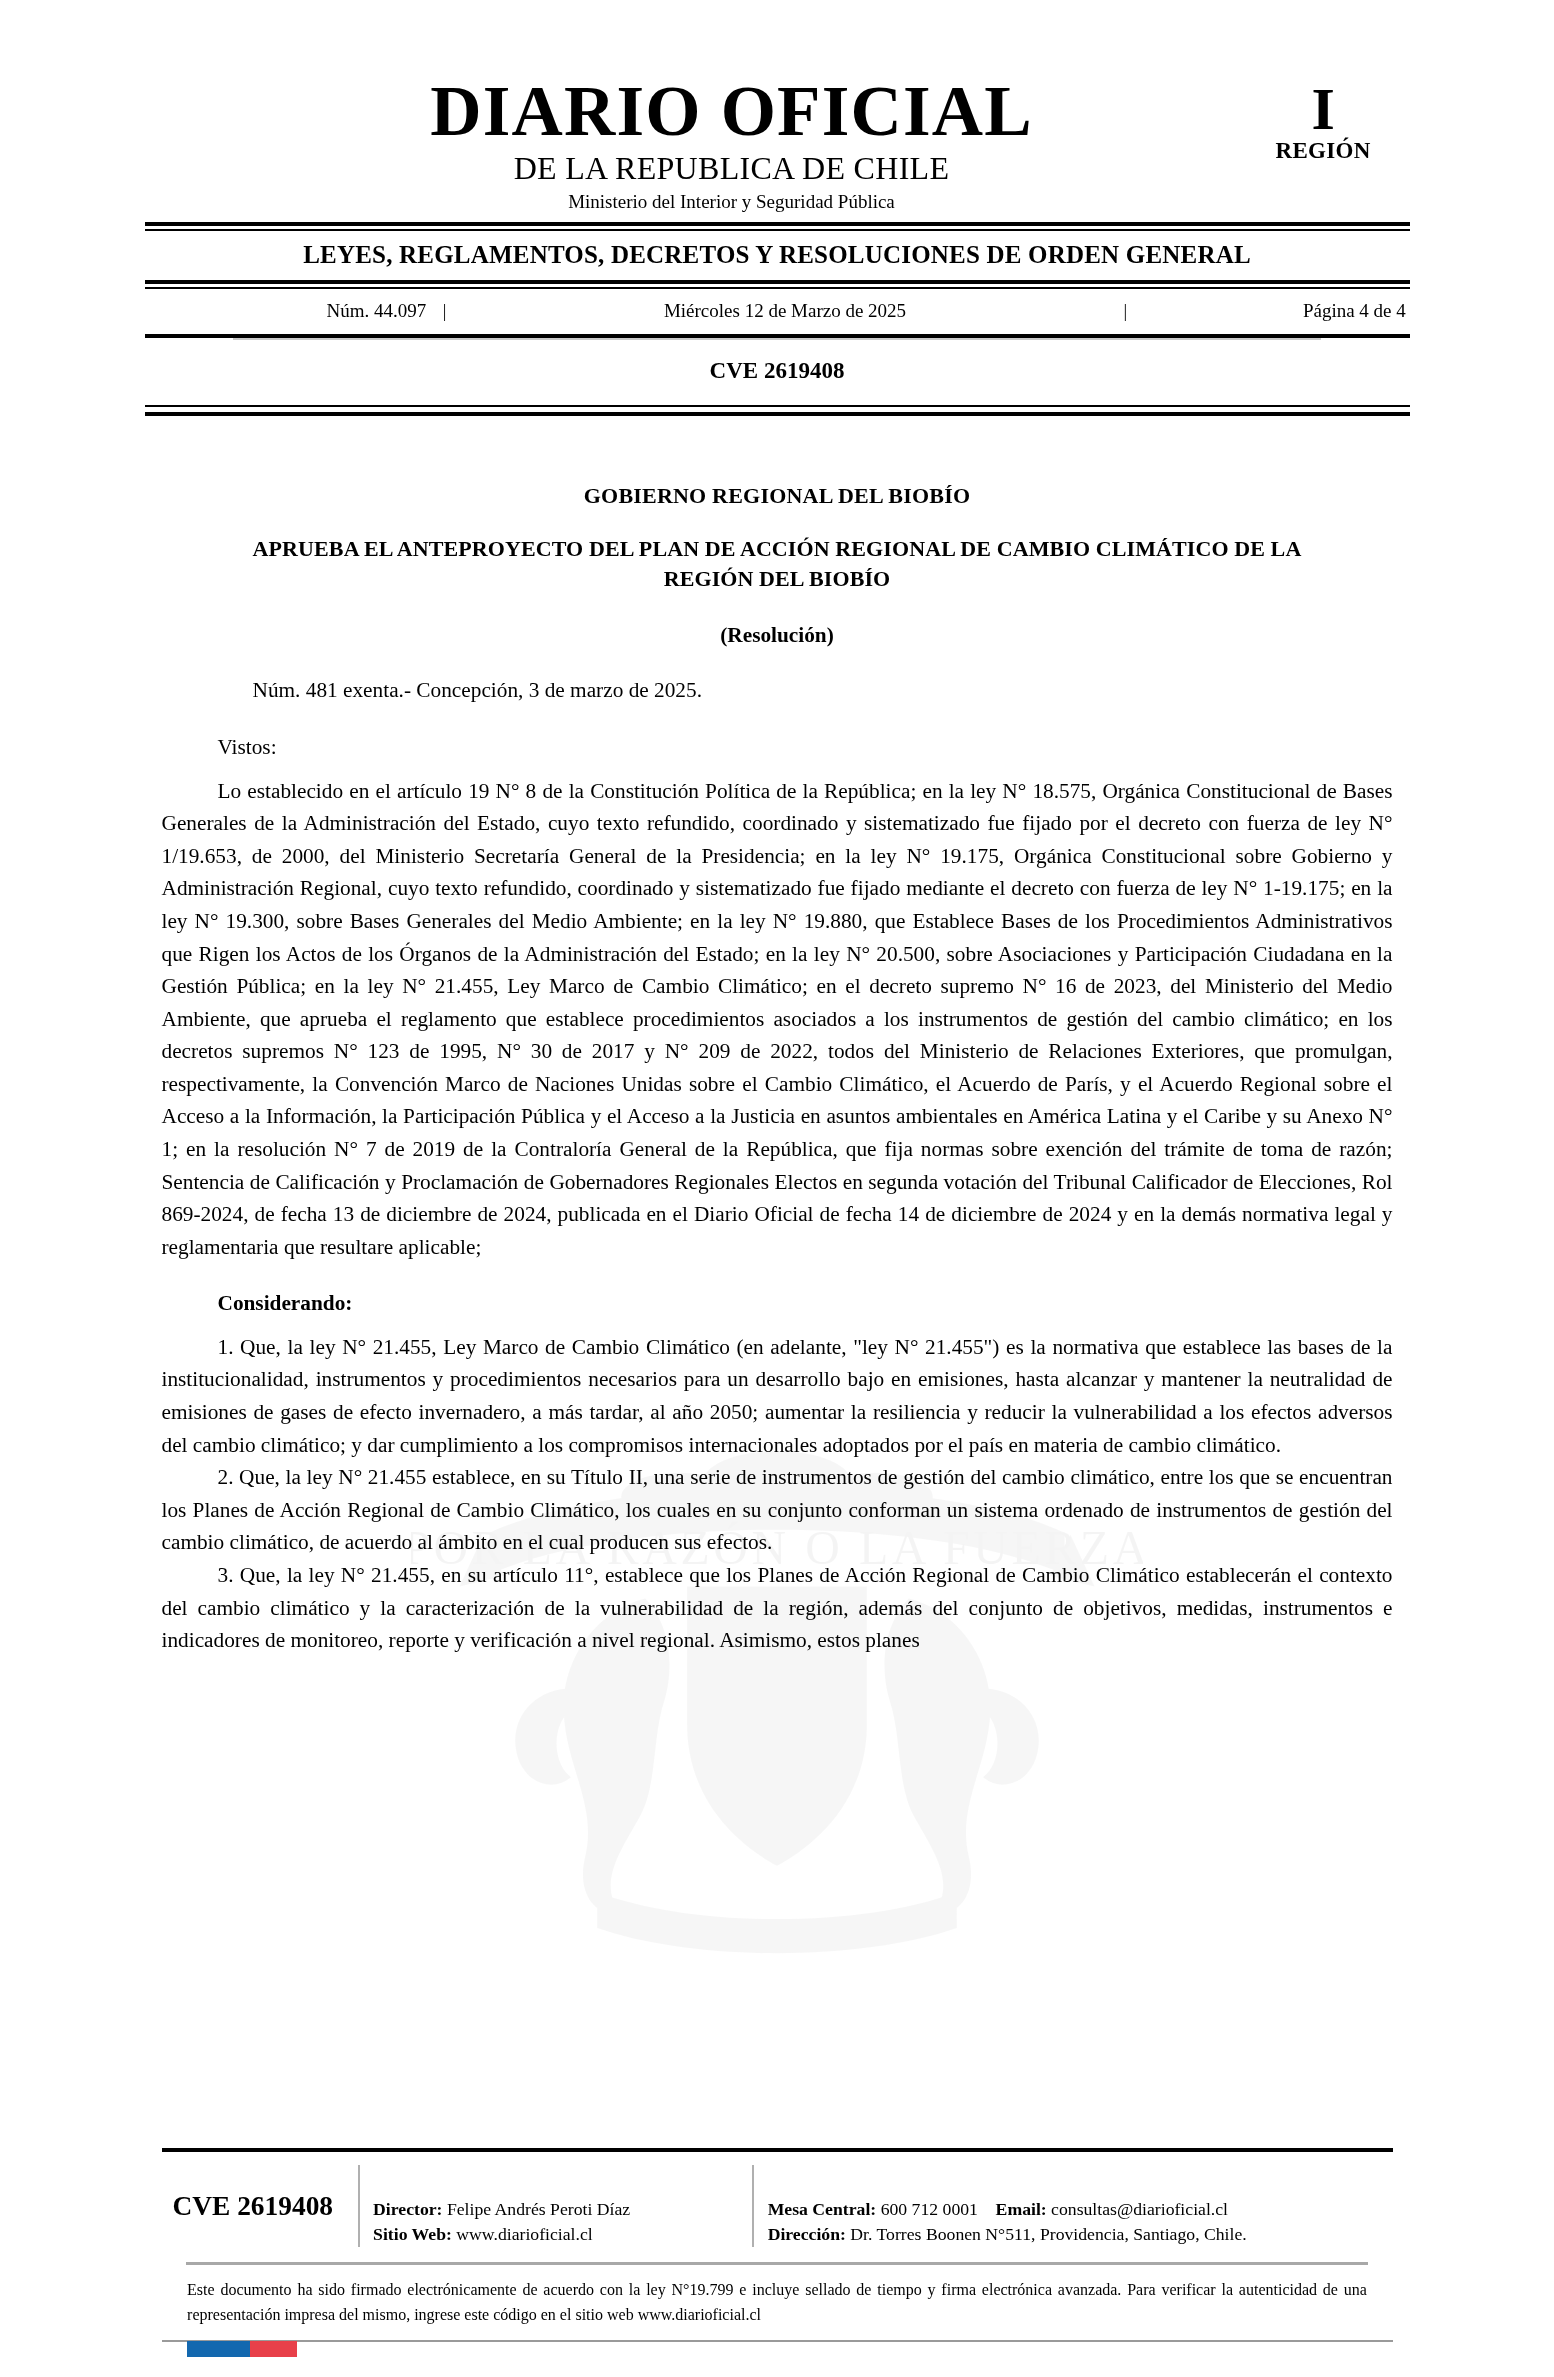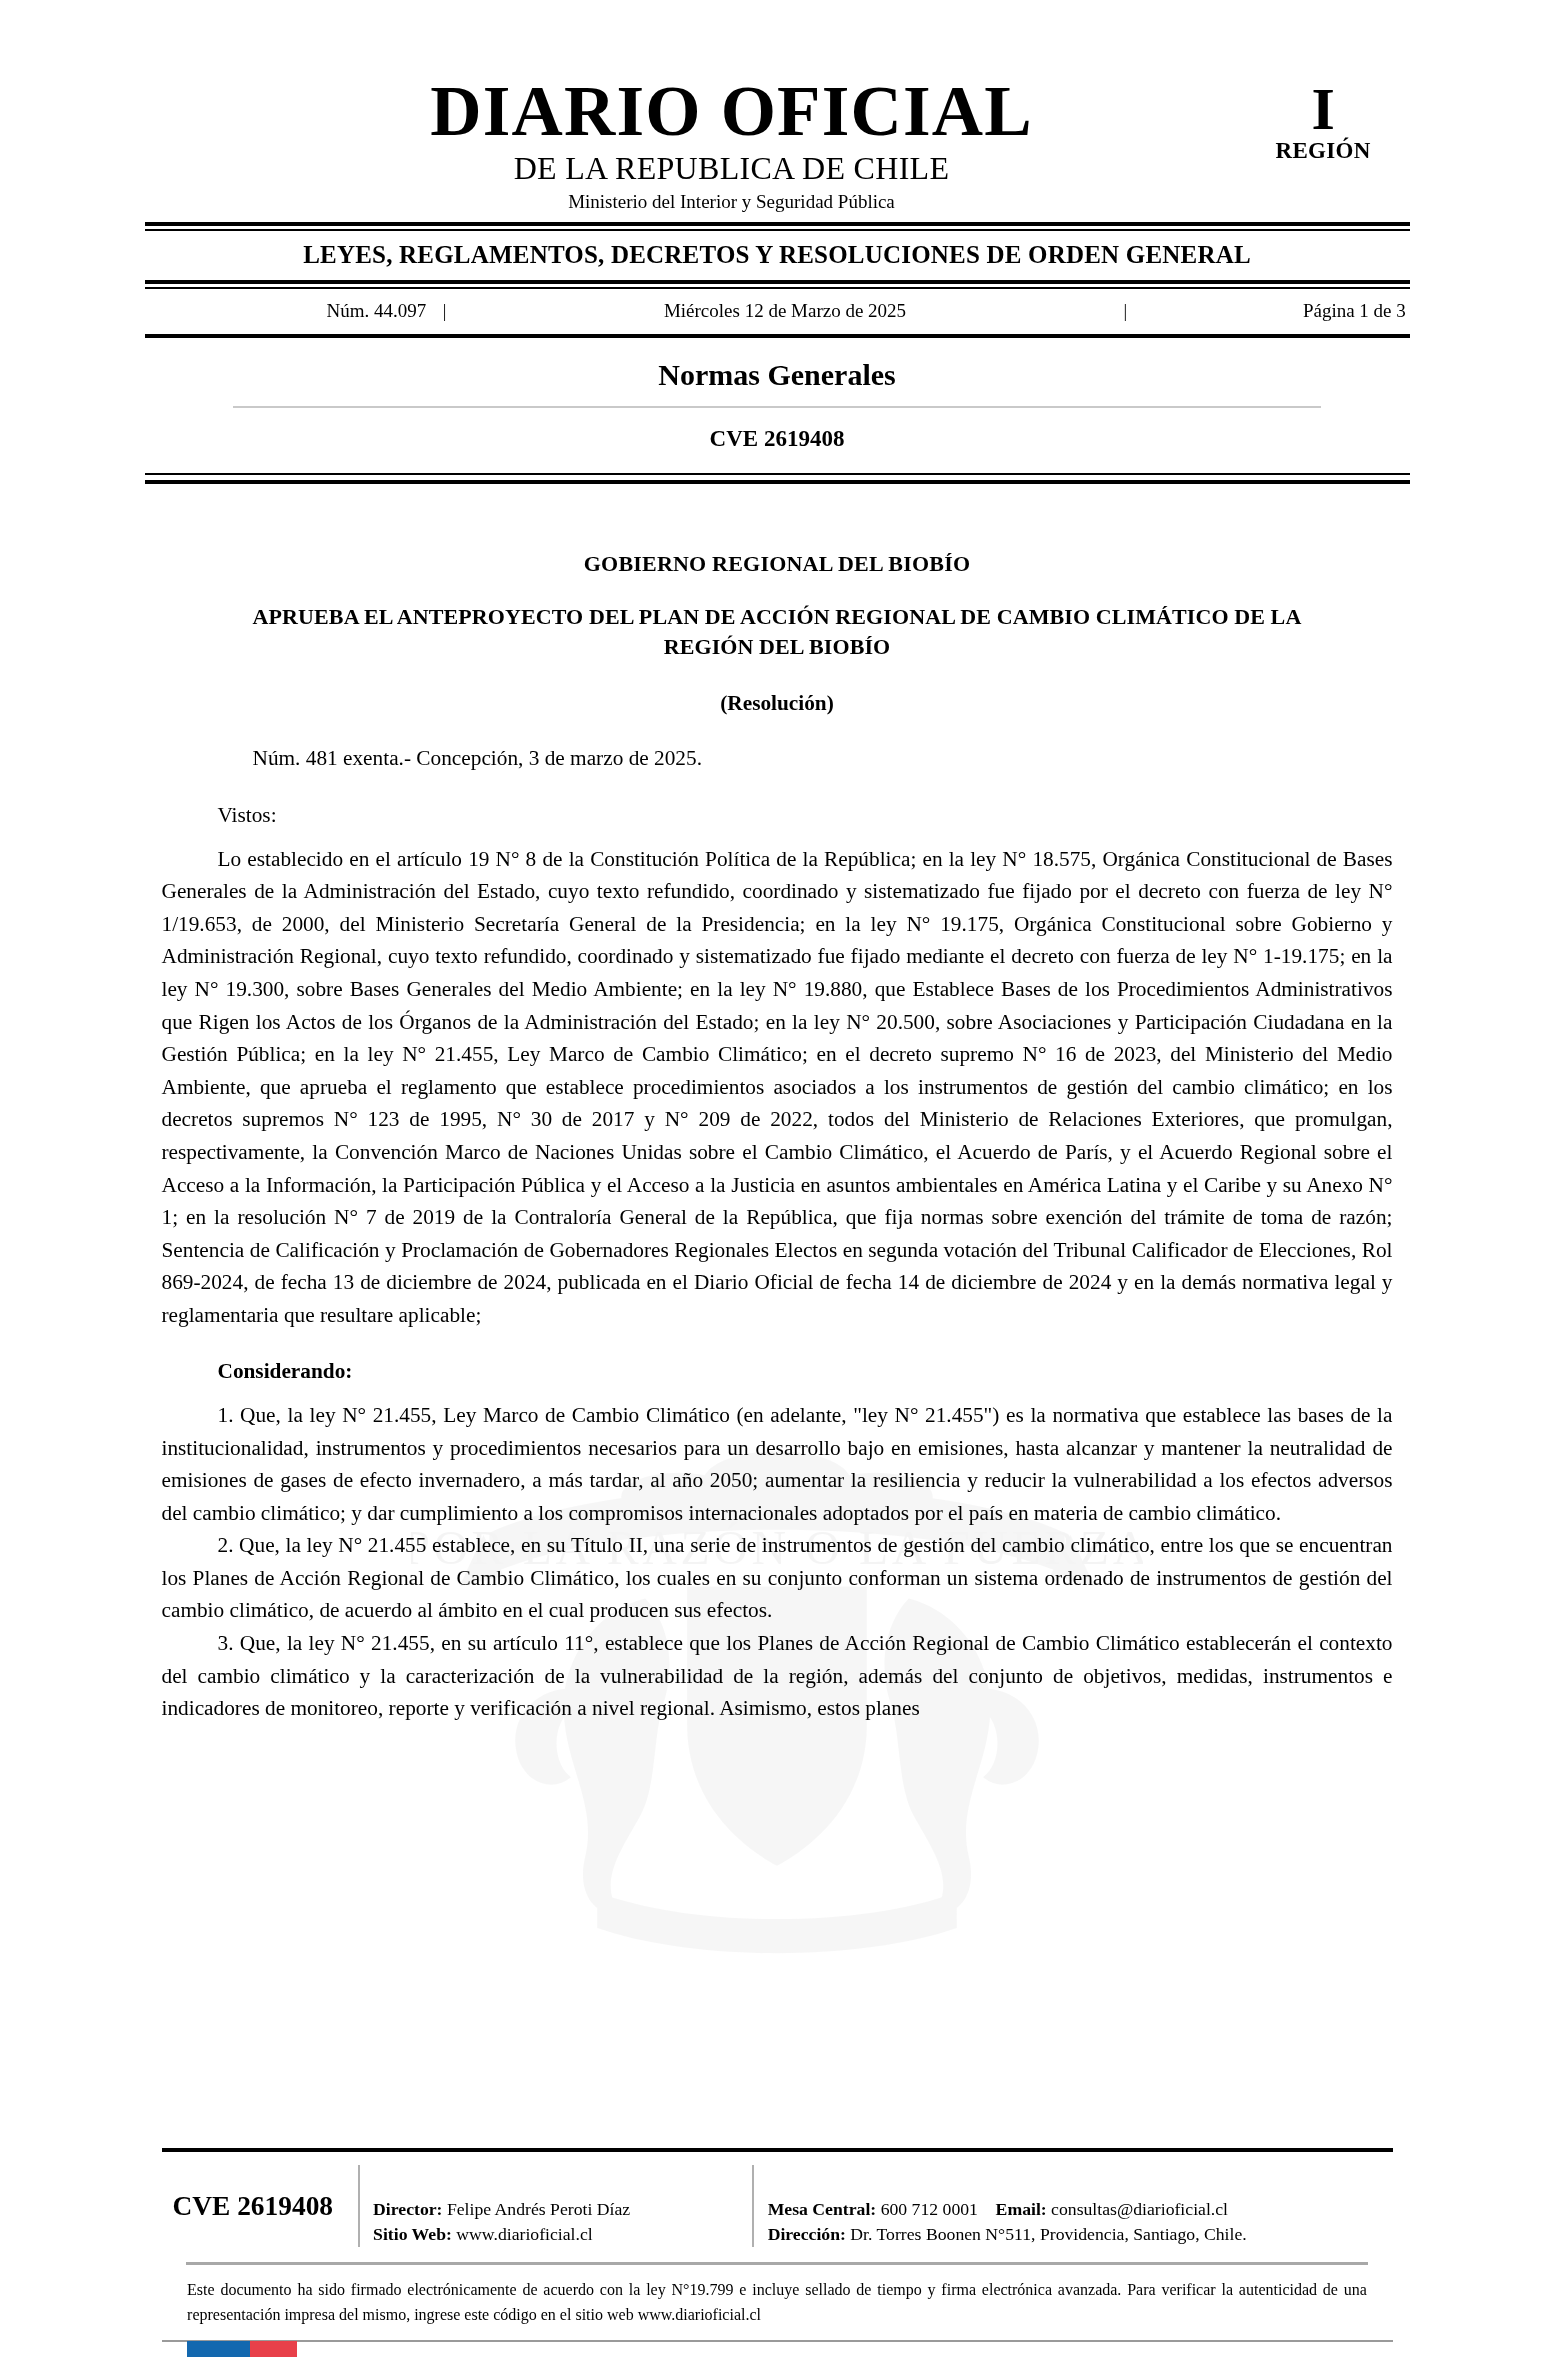--- a/index.html
+++ b/index.html
@@ -330,26 +330,25 @@
 
     <div class="rule-thick"></div>
     <div class="gap-3"></div>
     <div class="rule-thin"></div>
 
     <div class="issueline">
       <div class="issue-left">Núm. 44.097</div>
       <div class="issue-sep">|</div>
       <div class="issue-mid">Miércoles 12 de Marzo de 2025</div>
       <div class="issue-sep">|</div>
-      <div class="issue-right">Página 1 de 3</div>
+      <div class="issue-right">Página 4 de 4</div>
     </div>
 
     <div class="rule-thick"></div>
 
-    <div class="normas">Normas Generales</div>
     <div class="normas-rule"></div>
     <div class="cve-head">CVE 2619408</div>
 
     <div class="rule-thin"></div>
     <div class="gap-5"></div>
     <div class="rule-thick"></div>
 
     <div class="doc">
 
       <div class="org-title">GOBIERNO REGIONAL DEL BIOBÍO</div>

